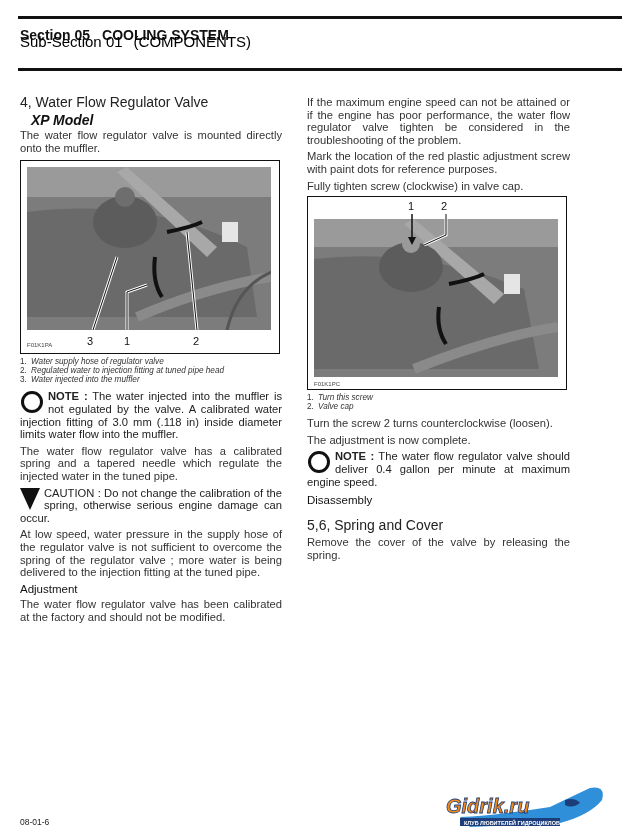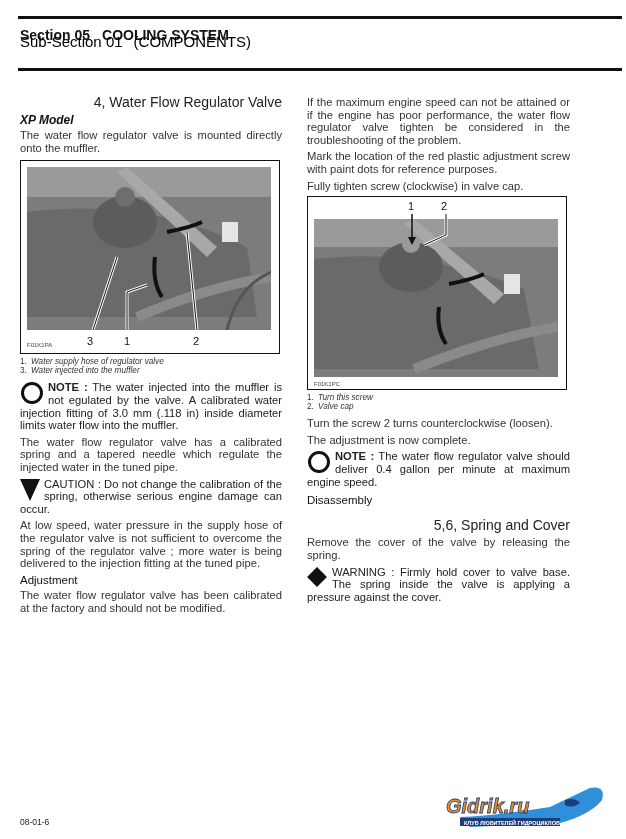--- a/index.html
+++ b/index.html
@@ -5,22 +5,22 @@
   html, body { margin:0; padding:0; background:#ffffff; }
   body { width:626px; height:839px; position:relative; overflow:hidden;
          font-family:"Liberation Sans", sans-serif; color:#2a2a2a; }
   .rule { position:absolute; left:18px; width:604px; height:3px; background:#111; }
   .hdr-title { position:absolute; left:20px; top:27px; font-weight:bold; font-size:14px; color:#111; }
   .hdr-title .sp { display:inline-block; width:12px; }
   .hdr-sub { position:absolute; left:20px; top:33px; font-size:15px; color:#000000; }
   .hdr-sub .sp { display:inline-block; width:11px; }
   .col { position:absolute; font-size:11.2px; line-height:12.6px; color:#333; }
   .col p { margin:0 0 4px 0; text-align:justify; }
-  .h1 { font-size:14px; color:#222; margin:0 0 5px 0;text-align:right; }
-  .h2 { font-size:12px; font-weight:bold; font-style:italic; color:#111; margin:0 0 3px 0; }
+  .h1 { font-size:14px; color:#222; margin:0 0 5px 0; }
+  .h2 { font-size:14px; font-weight:bold; font-style:italic; color:#111; margin:0 0 3px 11px; }
   .h3 { font-size:11.5px; color:#111; margin:0 0 3px 0; }
   .figure { border:1.5px solid #111; position:relative; background:#fff; }
   .photo { position:absolute; background:linear-gradient(160deg,#6f6f6f 0%,#8a8a8a 25%,#5e5e5e 50%,#7a7a7a 75%,#9a9a9a 100%); overflow:hidden; }
   .fig-code { position:absolute; font-size:6px; color:#444; }
   .callout { position:absolute; font-size:11px; color:#111; }
   .caption { font-size:8.2px; font-style:italic; color:#333; line-height:9px; margin:3px 0 6px 0; }
   .caption div span.n { display:inline-block; width:11px; font-style:normal; }
   .note-icon { float:left; width:16px; height:16px; border:3px solid #111; border-radius:50%; margin:1px 5px 0 1px; }
   .caution-icon { float:left; width:0; height:0; border-left:10px solid transparent; border-right:10px solid transparent; border-top:22px solid #111; margin:1px 4px 0 0; }
   .warning-icon { float:left; width:14px; height:14px; background:#111; transform:rotate(45deg); margin:4px 8px 0 3px; }
@@ -68,20 +68,21 @@
         <line x1="170" y1="163" x2="160" y2="65" stroke="#111" stroke-width="1"></line>
       </svg>
     </div>
     <span class="fig-code" style="left:6px; top:178px;">F01K1PA</span>
     <span class="callout" style="left:66px; top:174px;">3</span>
     <span class="callout" style="left:103px; top:174px;">1</span>
     <span class="callout" style="left:172px; top:174px;">2</span>
   </div>
   <div class="caption">
     <div><span class="n">1.</span><span>Water supply hose of regulator valve</span></div>
+    <div><span class="n">2.</span><span>Regulated water to injection fitting at tuned pipe head</span></div>
     <div><span class="n">3.</span><span>Water injected into the muffler</span></div>
   </div>
 
   <p class="notice">
     <span class="note-icon"></span>
     <span class="notice-label">NOTE :</span>
     <span>The water injected into the muffler is not egulated by the valve. A calibrated water injection fitting of 3.0 mm (.118 in) inside diameter limits water flow into the muffler.</span>
   </p>
   <p>The water flow regulator valve has a calibrated spring and a tapered needle which regulate the injected water in the tuned pipe.</p>
   <p class="notice">
@@ -132,25 +133,20 @@
   <p>Turn the screw 2 turns counterclockwise (loosen).</p>
   <p>The adjustment is now complete.</p>
   <p class="notice">
     <span class="note-icon"></span>
     <span class="notice-label">NOTE :</span>
     <span>The water flow regulator valve should deliver 0.4 gallon per minute at maximum engine speed.</span>
   </p>
   <div class="h3" style="margin-top:6px;">Disassembly</div>
   <div class="h1" style="margin-top:12px;">5,6, Spring and Cover</div>
   <p>Remove the cover of the valve by releasing the spring.</p>
-  <p class="notice">
-    <span class="warning-icon"></span>
-    <span>WARNING :</span>
-    <span>Firmly hold cover to valve base. The spring inside the valve is applying a pressure against the cover.</span>
-  </p>
 </div>
 
 <div class="footer">08-01-6</div>
 
 <div class="logo">
   <svg width="166" height="45">
     <path d="M20 32 Q60 30 110 22 Q135 10 150 3 Q166 0 162 15 Q150 30 120 38 L30 42 Z" fill="#2f8fd8"></path>
     <path d="M125 15 Q135 12 140 18 Q132 24 125 20 Z" fill="#1c3d7a"></path>
     <text x="6" y="28" font-family="Liberation Sans, sans-serif" font-size="20" font-weight="bold" font-style="italic" fill="#f08a1c" stroke="#1c3d7a" stroke-width="0.8">Gidrik.ru</text>
     <rect x="20" y="33" width="100" height="8" fill="#1c3d7a"></rect>

